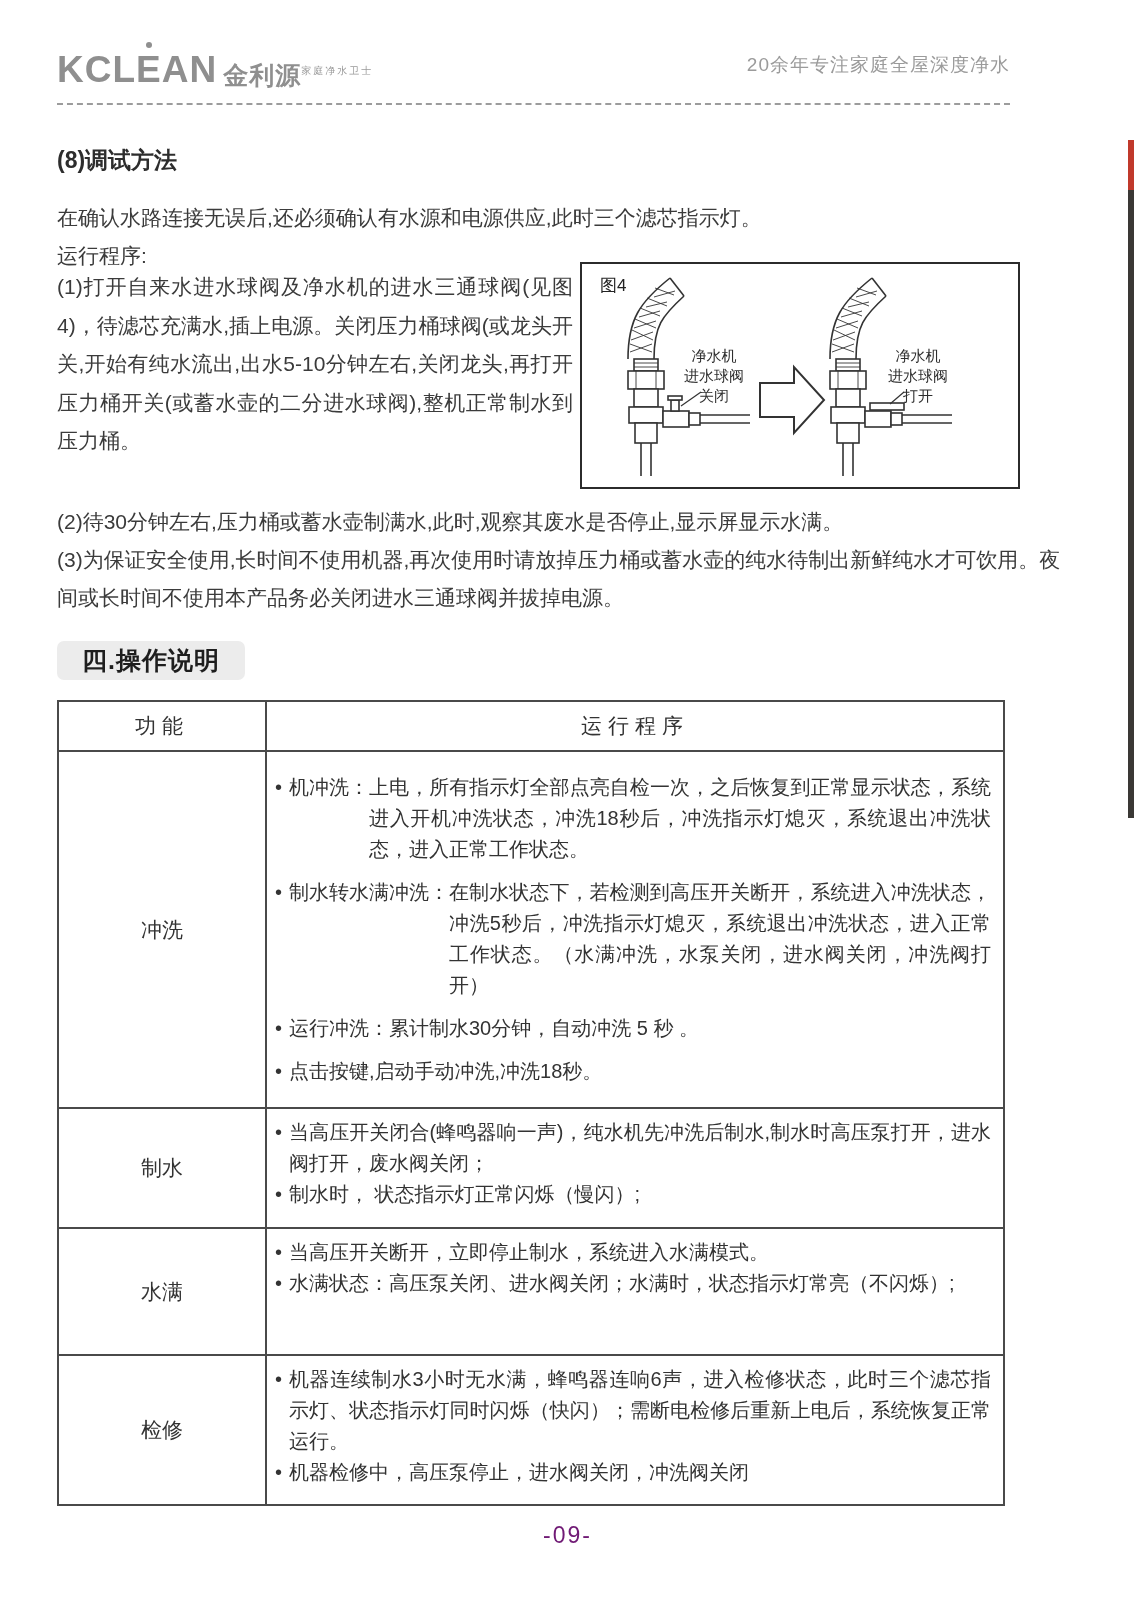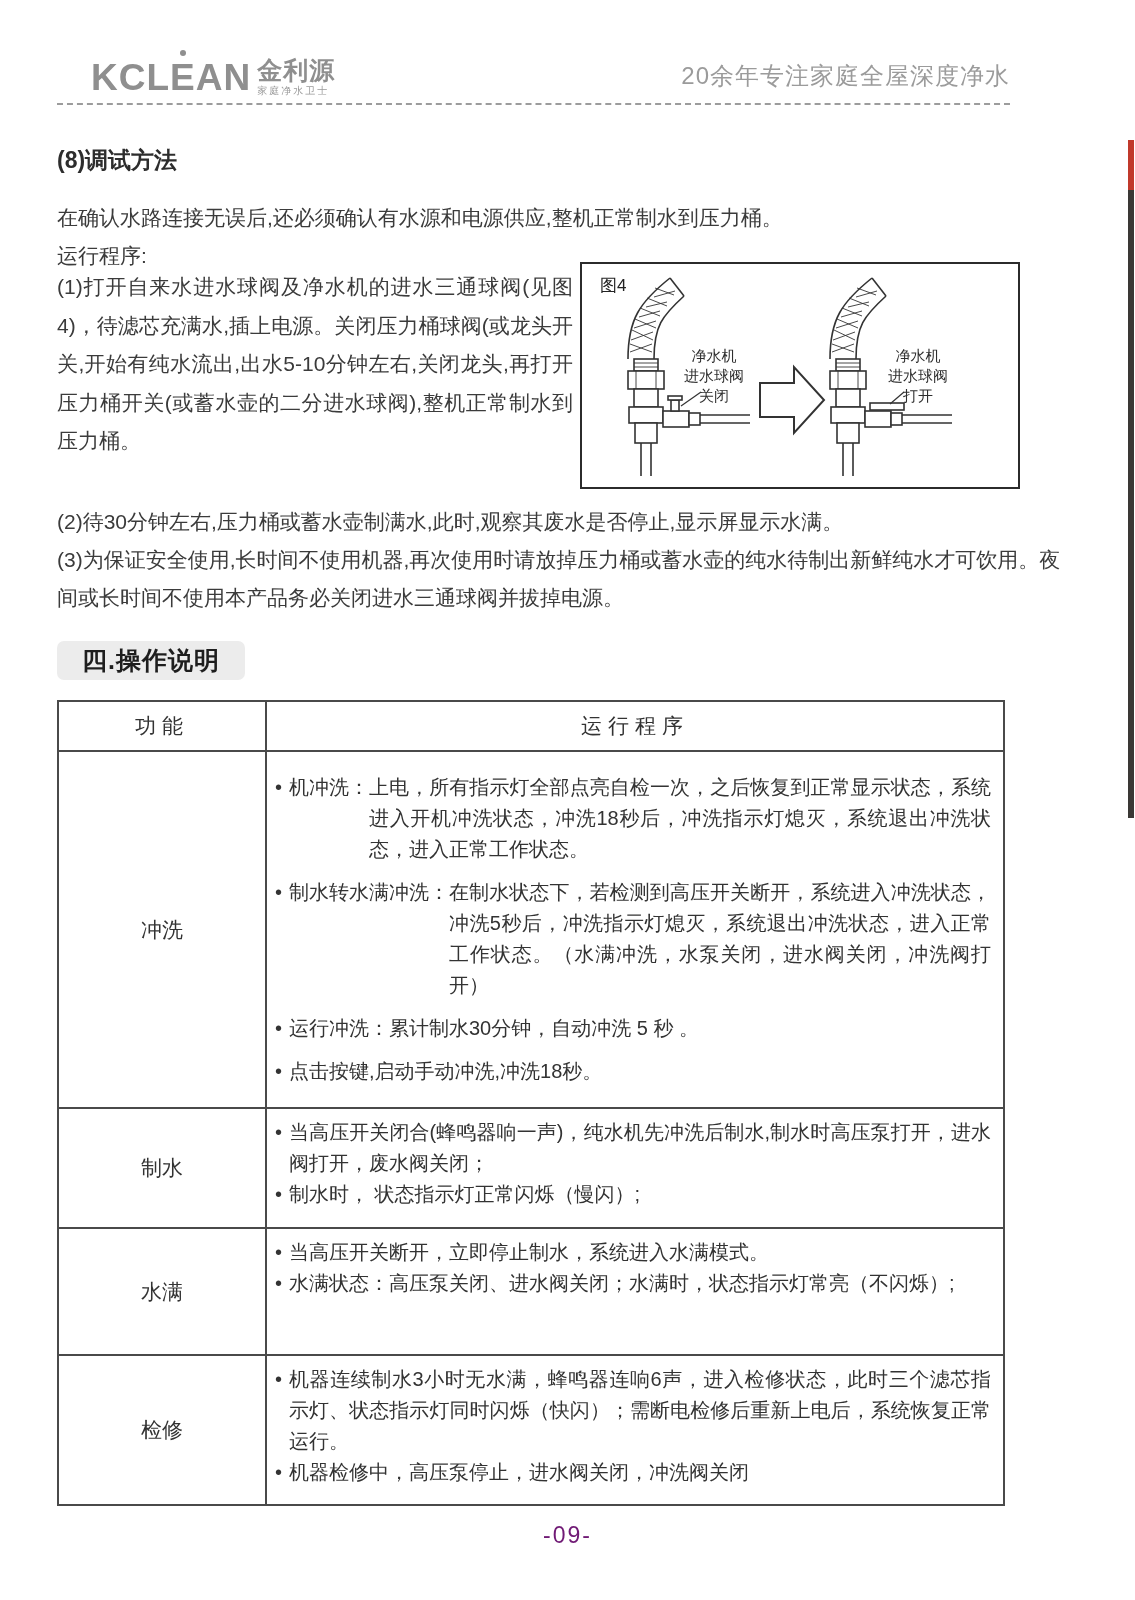--- a/index.html
+++ b/index.html
@@ -6,29 +6,29 @@
   .page{
     position:relative;
     width:1135px;height:1600px;
     background:#ffffff;
     font-family:"Liberation Sans","DejaVu Sans",sans-serif;
     color:#3b3b3b;
     overflow:hidden;
   }
   
   .header{position:absolute;left:57px;top:48px;width:953px;height:48px;}
-  .logo{position:absolute;left:0;bottom:0;display:flex;align-items:flex-end;color:#8f8f8f;margin-left:34px;}
+  .logo{position:absolute;left:0;bottom:8px;display:flex;align-items:flex-end;color:#8f8f8f;}
   .logo-en{font-size:37px;font-weight:bold;letter-spacing:1px;line-height:1;display:flex;}
   .logo-e{position:relative;display:inline-block;}
   .logo-e::before{content:"";position:absolute;top:-9px;left:50%;transform:translateX(-50%);
     width:6px;height:6px;border-radius:50%;background:#8f8f8f;}
-  .logo-cn{margin-left:6px;display:flex;flex-direction:column;line-height:1;justify-content:space-between;}
+  .logo-cn{margin-left:6px;display:flex;line-height:1;justify-content:space-between;}
   .logo-cn-main{font-size:25px;font-weight:bold;letter-spacing:1px;}
   .logo-cn-sub{font-size:10px;letter-spacing:2px;margin-top:3px;color:#9a9a9a;}
-  .tagline{position:absolute;right:0;bottom:4px;font-size:24px;color:#9b9b9b;letter-spacing:1px;margin-left:20px;}
+  .tagline{position:absolute;right:0;bottom:18px;font-size:19px;color:#9b9b9b;letter-spacing:1px;margin-left:20px;}
   .rule{position:absolute;left:57px;top:103px;width:953px;border-top:2px dashed #9c9c9c;}
   
   .s8-title{position:absolute;left:57px;top:145px;font-size:23px;font-weight:bold;color:#2d2d2d;}
   .s8-intro{position:absolute;left:57px;top:199px;width:1000px;font-size:21px;line-height:38px;}
   .s8-stepslabel{position:absolute;left:57px;top:237px;font-size:21px;line-height:38px;}
   .s8-step1{position:absolute;left:57px;top:268px;width:516px;font-size:21px;line-height:38.5px;text-align:justify;}
   .s8-step2{position:absolute;left:57px;top:503px;width:1010px;font-size:21px;line-height:38px;}
   .s8-step3{position:absolute;left:57px;top:541px;width:1010px;font-size:21px;line-height:38px;}
   
   .figure{position:absolute;left:580px;top:262px;width:428px;height:223px;border:2px solid #2b2b2b;background:#fff;padding-left:8px;}
@@ -82,21 +82,21 @@
       <div class="logo-cn">
         <span class="logo-cn-main">金利源</span>
         <span class="logo-cn-sub">家庭净水卫士</span>
       </div>
     </div>
     <div class="tagline">20余年专注家庭全屋深度净水</div>
   </div>
   <div class="rule"></div>
 
   <div class="s8-title">(8)调试方法</div>
-  <div class="s8-intro">在确认水路连接无误后,还必须确认有水源和电源供应,整机正常制水到压力桶。</div>
+  <div class="s8-intro">在确认水路连接无误后,还必须确认有水源和电源供应,此时三个滤芯指示灯。</div>
   <div class="s8-stepslabel">运行程序:</div>
   <div class="s8-step1">(1)打开自来水进水球阀及净水机的进水三通球阀(见图4)，待滤芯充满水,插上电源。关闭压力桶球阀(或龙头开关,开始有纯水流出,出水5-10分钟左右,关闭龙头,再打开压力桶开关(或蓄水壶的二分进水球阀),整机正常制水到压力桶。</div>
   <div class="s8-step2">(2)待30分钟左右,压力桶或蓄水壶制满水,此时,观察其废水是否停止,显示屏显示水满。</div>
   <div class="s8-step3">(3)为保证安全使用,长时间不使用机器,再次使用时请放掉压力桶或蓄水壶的纯水待制出新鲜纯水才可饮用。夜间或长时间不使用本产品务必关闭进水三通球阀并拔掉电源。</div>
 
   <div class="figure">
     <svg class="fig-svg" width="424" height="219" viewBox="0 0 424 219">
 
       <g stroke="#333" fill="none" stroke-width="1.6">
         <path d="M46,95 C46,55 58,38 88,14"></path>

